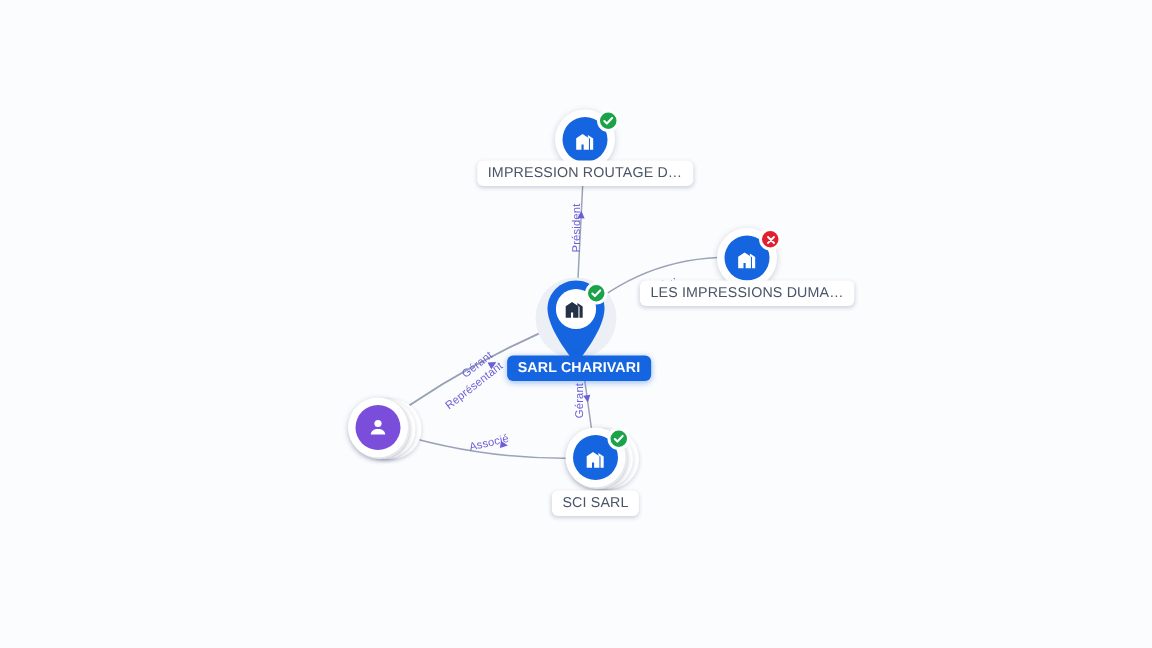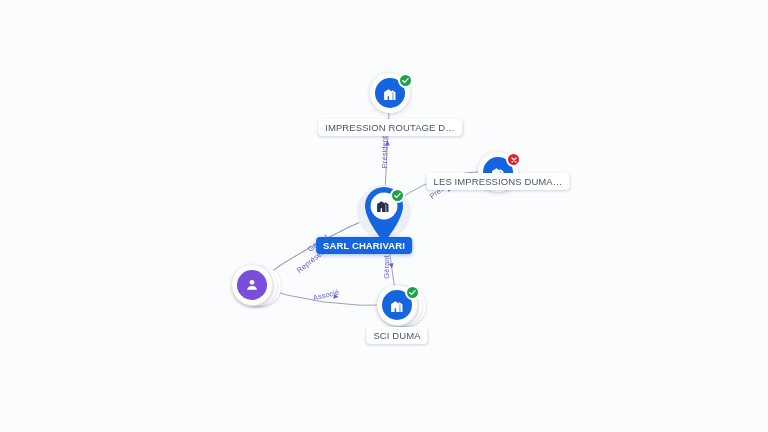--- a/index.html
+++ b/index.html
@@ -239,17 +239,17 @@
     </div>
   <div id="elabels-layer">
       <div class="elabel" style="left: 384px; top: 152px; transform: translate(-50%, -50%) rotate(-90deg);">Président</div>
       <div class="elabel" style="left: 440px; top: 190px; transform: translate(-50%, -50%) rotate(-36deg);">Prés…</div>
       <div class="elabel" style="left: 386px; top: 267px; transform: translate(-50%, -50%) rotate(-90deg);">Gérant</div>
       <div class="elabel" style="left: 318px; top: 243px; transform: translate(-50%, -50%) rotate(-38deg);">Gérant</div>
       <div class="elabel" style="left: 316px; top: 257px; transform: translate(-50%, -50%) rotate(-38deg);">Représentant</div>
       <div class="elabel" style="left: 326px; top: 295px; transform: translate(-50%, -50%) rotate(-13deg);">Associé</div>
     </div>
 
-<div class="label" style="left: 390px; top: 107px; margin-top: 12px;">IMPRESSION ROUTAGE D…</div>
-    <div class="label" style="left: 498px; top: 173px;">LES IMPRESSIONS DUMA…</div>
-    <div class="label selected" style="left: 364px; top: 237px;">SARL CHARIVARI</div>
-    <div class="label" style="left: 397px; top: 327px;">SCI DUMA</div>
+<div class="label" style="left: 390px; top: 107px;">IMPRESSION ROUTAGE D…</div>
+    <div class="label" style="left: 498px; top: 187px;">LES IMPRESSIONS DUMA…</div>
+    <div class="label selected" style="left: 386px; top: 237px;">SARL CHARIVARI</div>
+    <div class="label" style="left: 397px; top: 327px;">SCI SARL</div>
   </div>
 
 </body></html>

